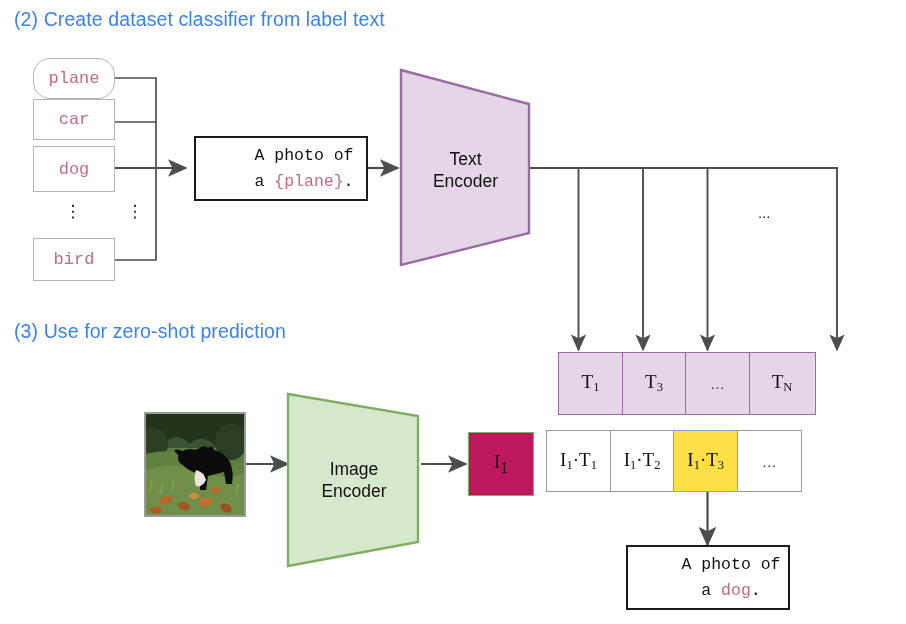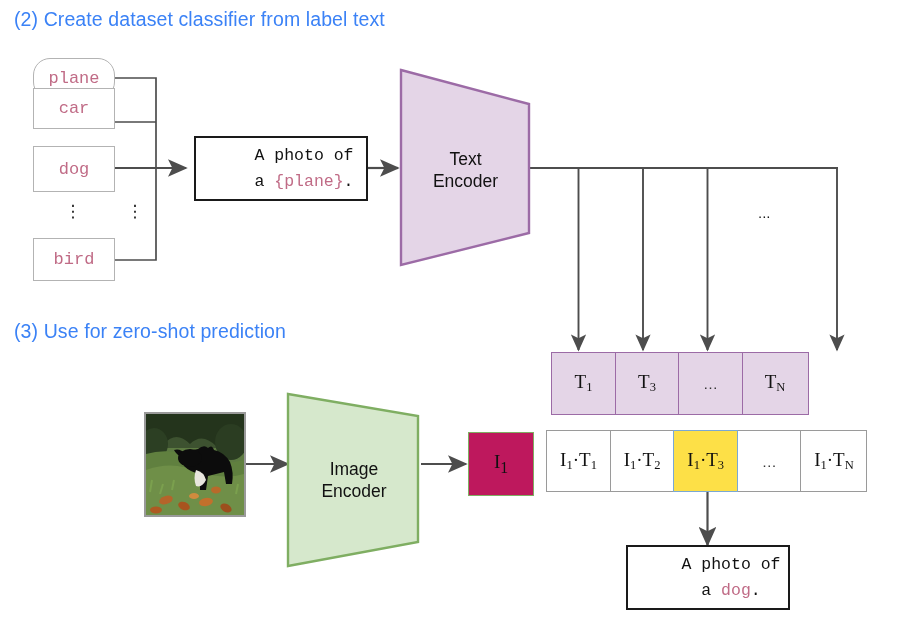--- a/index.html
+++ b/index.html
@@ -23,21 +23,21 @@
   .pink{color:#c06b86;}
   
   .enc-label{position:absolute;left:0;right:0;text-align:center;
              font-size:17.5px;line-height:1.28;color:#111;
              font-family:"Liberation Sans",sans-serif;}
   
   .cellrow{display:flex;position:absolute;}
   .cell{box-sizing:border-box;display:flex;align-items:center;justify-content:center;
         font-family:"Liberation Serif","DejaVu Serif",serif;font-size:19px;color:#111;}
   .cell.t{background:#e4d5e7;border:1.5px solid #9c6ba6;margin-left:-1.5px;}
-  .cell.t:first-child{margin-left:5px;}
+  .cell.t:first-child{margin-left:12px;}
   .cell.it{background:#ffffff;border:1.4px solid #9a9a9a;margin-left:-1.4px;}
   .cell.it:first-child{margin-left:0;}
   .cell.it.hl{background:#fde047;border-color:#7aa8d4;position:relative;z-index:3;}
   .cell sub{font-size:0.66em;vertical-align:-0.26em;}
   .dots-cell{font-size:15px;color:#333;font-family:"Liberation Sans",sans-serif;}
   .ibox{box-sizing:border-box;background:#be185d;border:1.6px solid #7fae62;
         display:flex;align-items:center;justify-content:center;
         font-family:"Liberation Serif","DejaVu Serif",serif;font-size:19px;color:#111;}
   .bus-dots{font-size:15px;color:#1a1a1a;font-family:"Liberation Sans",sans-serif;}
   svg{position:absolute;left:0;top:0;overflow:visible;}
@@ -77,21 +77,21 @@
   <line x1="421" y1="464" x2="466" y2="464" stroke="#4d4d4d" stroke-width="2.2" marker-end="url(#ah)"></line>
 
   <line x1="707.5" y1="492" x2="707.5" y2="545" stroke="#4d4d4d" stroke-width="2.2" marker-end="url(#ahd)"></line>
 </svg>
 
 <div class="abs heading" style="left:14px;top:8px;">(2) Create dataset classifier from label text</div>
 
 <div class="abs labelbox" style="left:33px;top:58px;width:82px;height:41px;border-radius:17px;">
   <span>plane</span>
 </div>
-<div class="abs labelbox" style="left:33px;top:88px;width:82px;height:41px;">
+<div class="abs labelbox" style="left:33px;top:99px;width:82px;height:41px;">
   <span>car</span>
 </div>
 <div class="abs labelbox" style="left:33px;top:146px;width:82px;height:46px;">
   <span>dog</span>
 </div>
 <div class="abs vdots" style="left:63px;top:203px;width:20px;">⋮</div>
 <div class="abs vdots" style="left:125px;top:203px;width:20px;">⋮</div>
 <div class="abs labelbox" style="left:33px;top:238px;width:82px;height:43px;">
   <span>bird</span>
 </div>
@@ -187,23 +187,20 @@
   </div>
   <div class="cell it" style="width:65px;height:62px;">
     <span><span>I</span><sub>1</sub><span>·T</span><sub>2</sub></span>
   </div>
   <div class="cell it hl" style="width:65px;height:62px;">
     <span><span>I</span><sub>1</sub><span>·T</span><sub>3</sub></span>
   </div>
   <div class="cell it dots-cell" style="width:65px;height:62px;">
     <span>…</span>
   </div>
-  <div class="cell it" style="width:67px;height:62px;">
-    <span><span>I</span><sub>1</sub><span>·T</span><sub>N</sub></span>
-  </div>
 </div>
 
 <div class="abs promptbox" style="left:626px;top:545px;width:164px;height:65px;">
   <div>A photo of</div>
   <div>
     <span>a </span><span class="pink">dog</span><span>.</span>
   </div>
 </div>
 
 </body></html>

